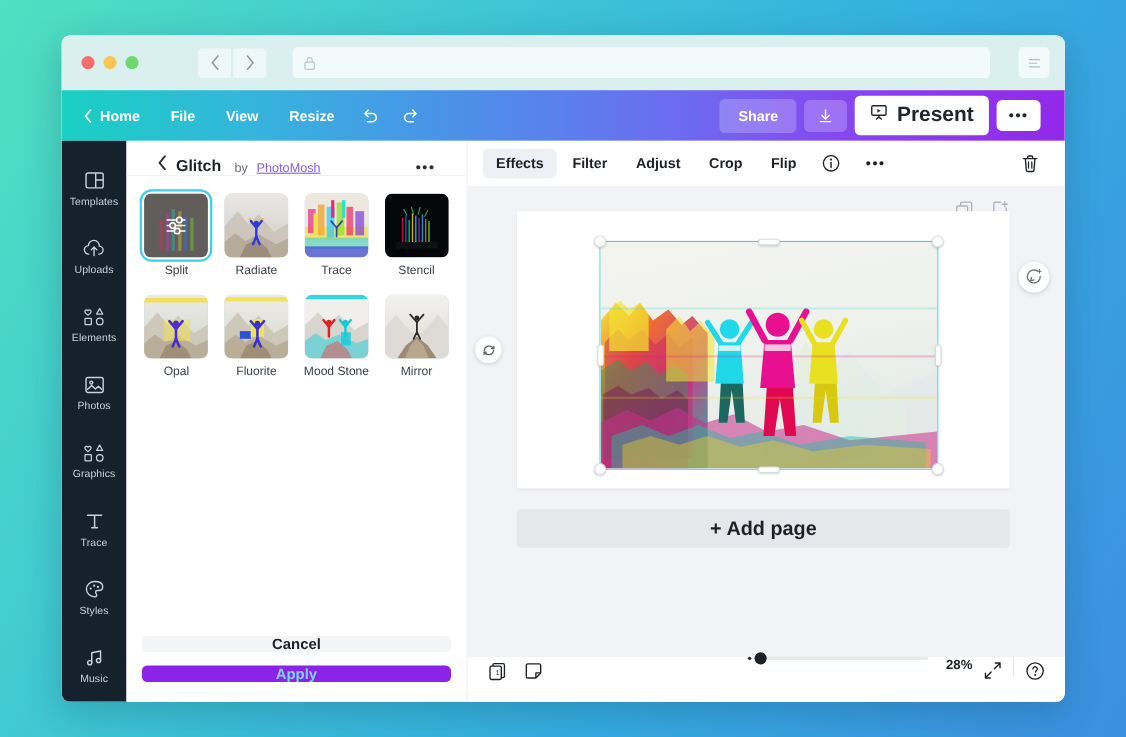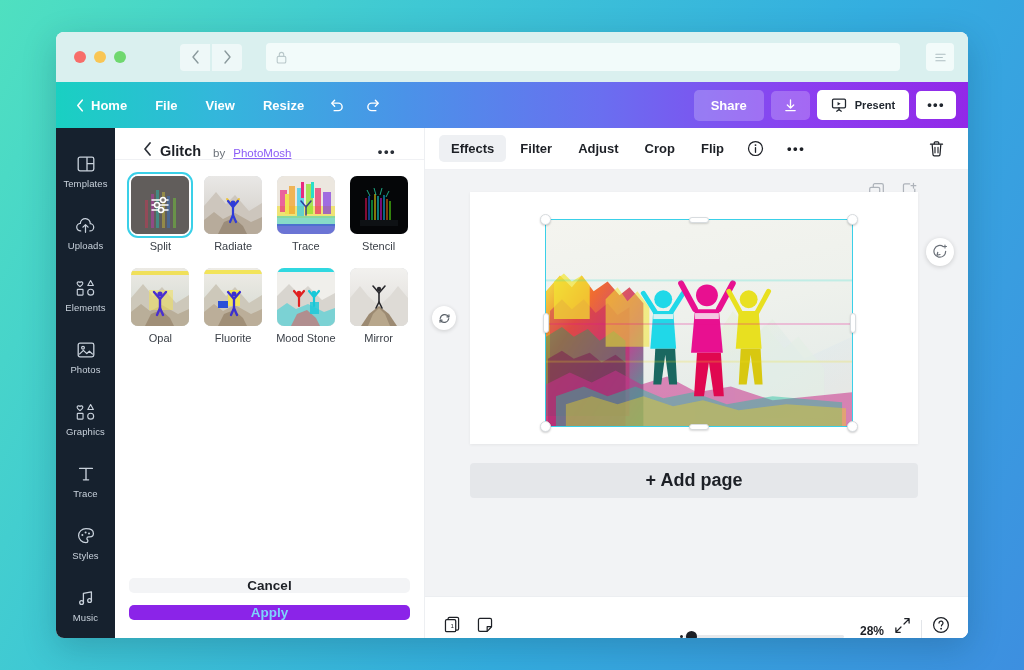--- a/index.html
+++ b/index.html
@@ -65,21 +65,21 @@
     border-radius: 4px;
     display: flex; align-items: center; justify-content: center;
     margin-left: 14px;
   }
 
   
   .apptoolbar {
     height: 46px;
     background: linear-gradient(90deg, #19d0c2 0%, #34b6dc 18%, #4a93e8 38%, #6a6ef0 60%, #8b3ff0 82%, #9228e8 100%);
     display: flex; align-items: center;
-    padding: 0 12px 0 14px;
+    padding: 0 22px 0 14px;
     color: #fff;
   }
   .tb-left { display: flex; align-items: center; gap: 0; }
   .tb-item {
     font-size: 13px; font-weight: 700;
     padding: 6px 14px;
     color: #fff;
     white-space: nowrap;
   }
   .tb-home { display: flex; align-items: center; gap: 7px; padding-left: 6px; }
@@ -95,23 +95,23 @@
   }
   .btn-dl {
     background: rgba(255,255,255,.22);
     border-radius: 5px;
     padding: 7px 12px;
     display: flex; align-items: center;
   }
   .btn-present {
     background: #fff; color: #20262e;
     border-radius: 5px;
-    font-size: 11px; font-weight: 700;
+    font-size: 19px; font-weight: 700;
     padding: 7px 14px;
-    display: flex; align-items: center; gap: 8px;
+    display: flex; gap: 8px;
   }
   .btn-more {
     background: #fff; color: #20262e;
     border-radius: 5px;
     padding: 7px 11px;
     display: flex; align-items: center;
     font-weight: 800; letter-spacing: 1.4px; font-size: 13px;
     line-height: 14px;
   }
 
@@ -293,21 +293,21 @@
     margin-top: 19px;
     height: 35px;
     background: #e5e7ea;
     border-radius: 4px;
     display: flex; align-items: center; justify-content: center;
     font-size: 18px; font-weight: 700; color: #1d2026;
   }
 
   .statusbar {
     height: 42px;
-    display: flex; align-items: flex-end;
+    display: flex; align-items: flex-start;
     padding: 0 14px;
     gap: 6px;
     border-top: 1px solid #eceef1;
     background: #fff;
   }
   .sb-ico { display: flex; align-items: center; padding: 4px; color: #1d2026; }
   .sb-spacer { flex: 1; }
   .slider-wrap { display: flex; align-items: center; gap: 0; width: 160px; }
   .slider-track {
     flex: 1; height: 3px; background: #e7e9ec; border-radius: 2px;

